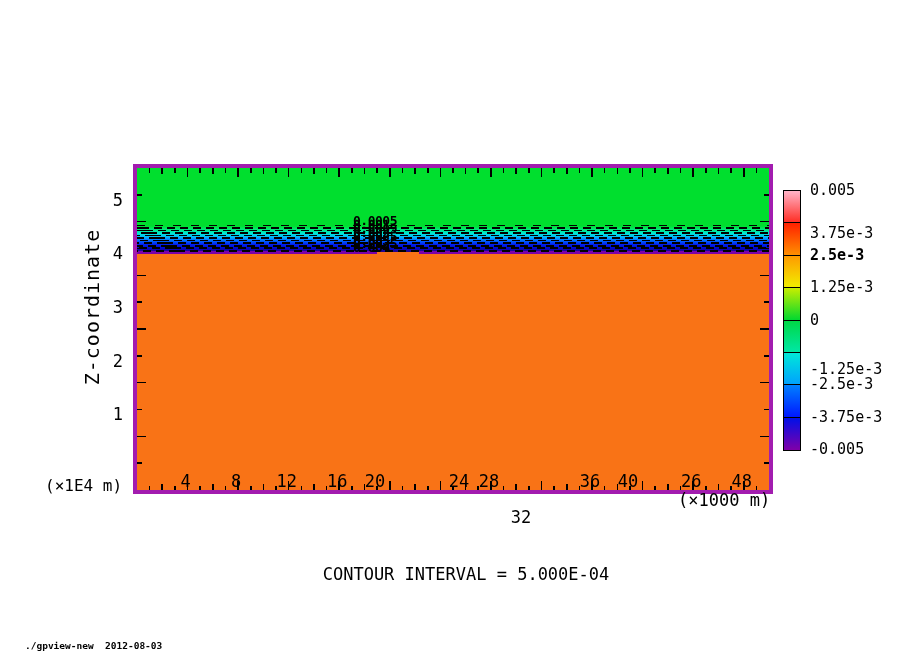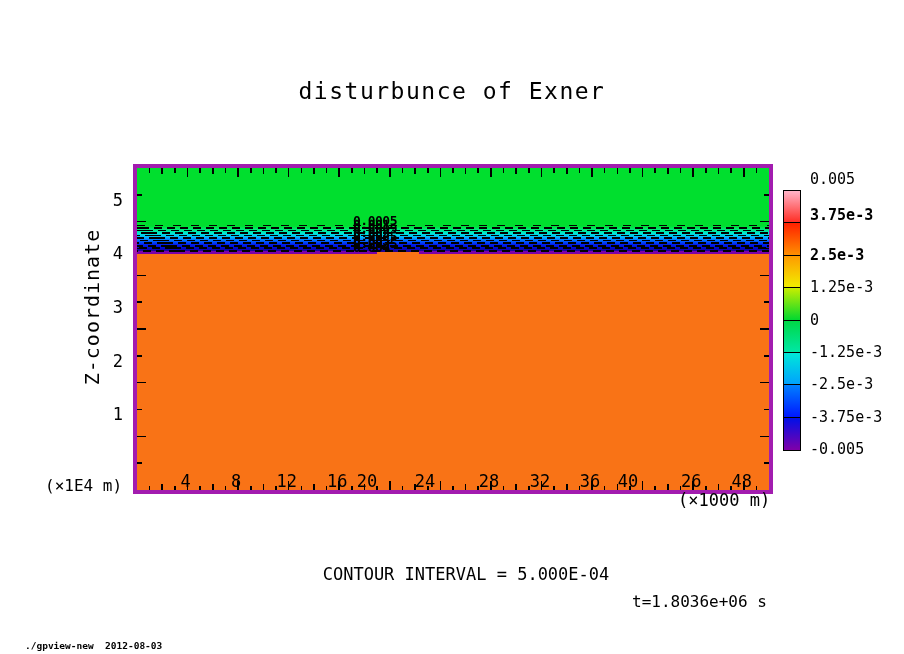--- a/index.html
+++ b/index.html
@@ -28,21 +28,20 @@
   .footer{top:640px;font-size:9.5px;font-weight:bold;white-space:pre;}
   .footer-left{left:25px;}
   .footer-right{right:52px;}
   .clabel{left:0;font-size:13px;font-weight:bold;letter-spacing:-0.5px;white-space:pre;line-height:13px;}
 </style>
 </head>
 <body>
 
 <div class="canvas">
 
-  <div class="abs title">disturbunce of Exner</div>
 
   <div class="abs plot" id="plot">
     <div class="abs field-green" id="fieldGreen" style="background: rgb(0, 223, 46);"></div>
     <div class="abs band" id="bandRegion" style="background: linear-gradient(rgb(0, 223, 46) 0%, rgb(0, 232, 125) 14%, rgb(0, 230, 216) 29%, rgb(0, 180, 255) 43%, rgb(0, 100, 255) 57%, rgb(0, 32, 240) 71%, rgb(0, 8, 200) 86%, rgb(42, 0, 128) 100%);"></div>
     <div class="abs purple-seg" id="purpleSeg1" style="left: 0px; width: 240px; background: rgb(123, 0, 168);"></div>
     <div class="abs purple-seg" id="purpleSeg2" style="left: 282px; width: 350px; background: rgb(123, 0, 168);"></div>
     <div id="contourLines">
         <div class="abs cline" style="top: 56.5px; background: repeating-linear-gradient(90deg, rgb(0, 0, 0) 0px, rgb(0, 0, 0) 8px, transparent 8px, transparent 18px) 0px 0px;"></div>
         <div class="abs cline" style="top: 59.05px; background: repeating-linear-gradient(90deg, rgb(0, 0, 0) 0px, rgb(0, 0, 0) 8px, transparent 8px, transparent 13px) 4px 0px;"></div>
         <div class="abs cline" style="top: 61.6px; background: repeating-linear-gradient(90deg, rgb(0, 0, 0) 0px, rgb(0, 0, 0) 8px, transparent 8px, transparent 13px) 8px 0px;"></div>
@@ -187,24 +186,24 @@
         <div class="abs tick" style="top: 26.0333px; left: 0px; height: 1.6px; width: 5px;"></div>
         <div class="abs tick" style="top: 26.0333px; right: 0px; height: 1.6px; width: 5px;"></div>
       </div>
   </div>
 
   <div id="xTickLabels">
       <div class="abs xlab" style="left: 185.56px;">4</div>
       <div class="abs xlab" style="left: 236.12px;">8</div>
       <div class="abs xlab" style="left: 286.68px;">12</div>
       <div class="abs xlab" style="left: 337.24px;">16</div>
-      <div class="abs xlab" style="left: 367px;">20</div>
-      <div class="abs xlab" style="left: 425px;">24</div>
+      <div class="abs xlab" style="left: 375px;">20</div>
+      <div class="abs xlab" style="left: 459px;">24</div>
       <div class="abs xlab" style="left: 488.92px;">28</div>
-      <div class="abs xlab" style="left: 540px;">32</div>
+      <div class="abs xlab" style="left: 521px; margin-top: 36px;">32</div>
       <div class="abs xlab" style="left: 590.04px;">36</div>
       <div class="abs xlab" style="left: 628px;">40</div>
       <div class="abs xlab" style="left: 691.16px;">26</div>
       <div class="abs xlab" style="left: 741.72px;">48</div>
     </div>
   <div id="zTickLabels">
       <div class="abs zlab" style="top: 404.333px;">1</div>
       <div class="abs zlab" style="top: 350.667px;">2</div>
       <div class="abs zlab" style="top: 297px;">3</div>
       <div class="abs zlab" style="top: 243.333px;">4</div>
@@ -220,28 +219,27 @@
       <div class="cbar-cell" style="background: linear-gradient(rgb(255, 180, 200), rgb(255, 42, 32));"></div>
       <div class="cbar-cell" style="background: linear-gradient(rgb(255, 32, 0), rgb(255, 143, 0));"></div>
       <div class="cbar-cell" style="background: linear-gradient(rgb(255, 154, 0), rgb(240, 240, 0));"></div>
       <div class="cbar-cell" style="background: linear-gradient(rgb(200, 238, 0), rgb(0, 216, 48));"></div>
       <div class="cbar-cell" style="background: linear-gradient(rgb(0, 216, 70), rgb(0, 232, 168));"></div>
       <div class="cbar-cell" style="background: linear-gradient(rgb(0, 232, 216), rgb(0, 160, 255));"></div>
       <div class="cbar-cell" style="background: linear-gradient(rgb(0, 128, 255), rgb(0, 24, 255));"></div>
       <div class="cbar-cell" style="background: linear-gradient(rgb(0, 16, 232), rgb(128, 0, 168));"></div>
     </div>
   <div id="colorbarLabels">
-      <div class="abs cbar-lab" style="top: 170px;">0.005</div>
-      <div class="abs cbar-lab" style="top: 206px; font-weight: bold;">3.75e-3</div>
+      <div class="abs cbar-lab" style="top: 181px;">0.005</div>
+      <div class="abs cbar-lab" style="top: 224px;">3.75e-3</div>
       <div class="abs cbar-lab" style="top: 245.8px; font-weight: bold;">2.5e-3</div>
       <div class="abs cbar-lab" style="top: 278.2px;">1.25e-3</div>
       <div class="abs cbar-lab" style="top: 310.6px;">0</div>
-      <div class="abs cbar-lab" style="top: 343px;">-1.25e-3</div>
+      <div class="abs cbar-lab" style="top: 360px;">-1.25e-3</div>
       <div class="abs cbar-lab" style="top: 375.4px;">-2.5e-3</div>
       <div class="abs cbar-lab" style="top: 407.8px;">-3.75e-3</div>
       <div class="abs cbar-lab" style="top: 440.2px;">-0.005</div>
     </div>
 
   <div class="abs cinterval">CONTOUR INTERVAL = 5.000E-04</div>
-  <div class="abs timestamp">t=1.8036e+06 s</div>
 
   <div class="abs footer footer-left">./gpview-new  2012-08-03</div>
 </div>
 
 </body></html>

